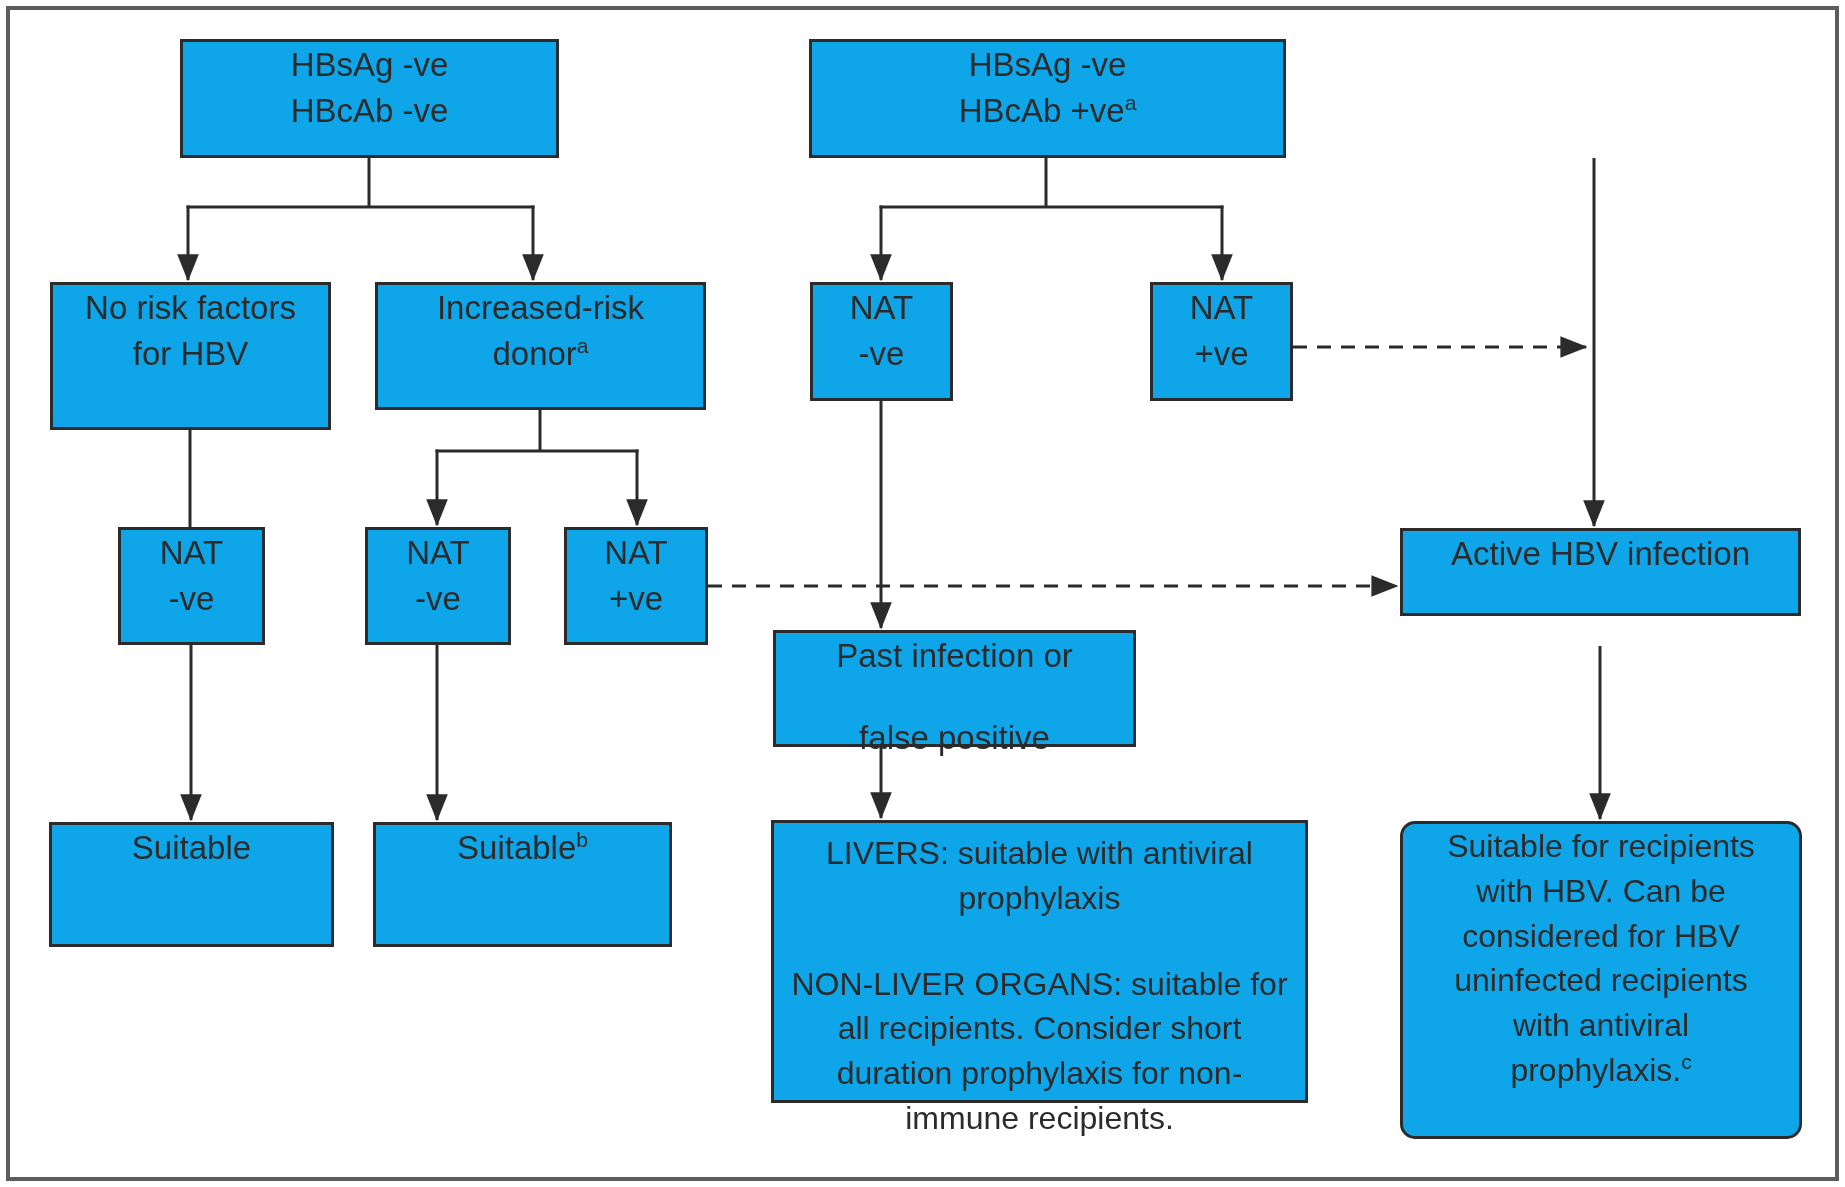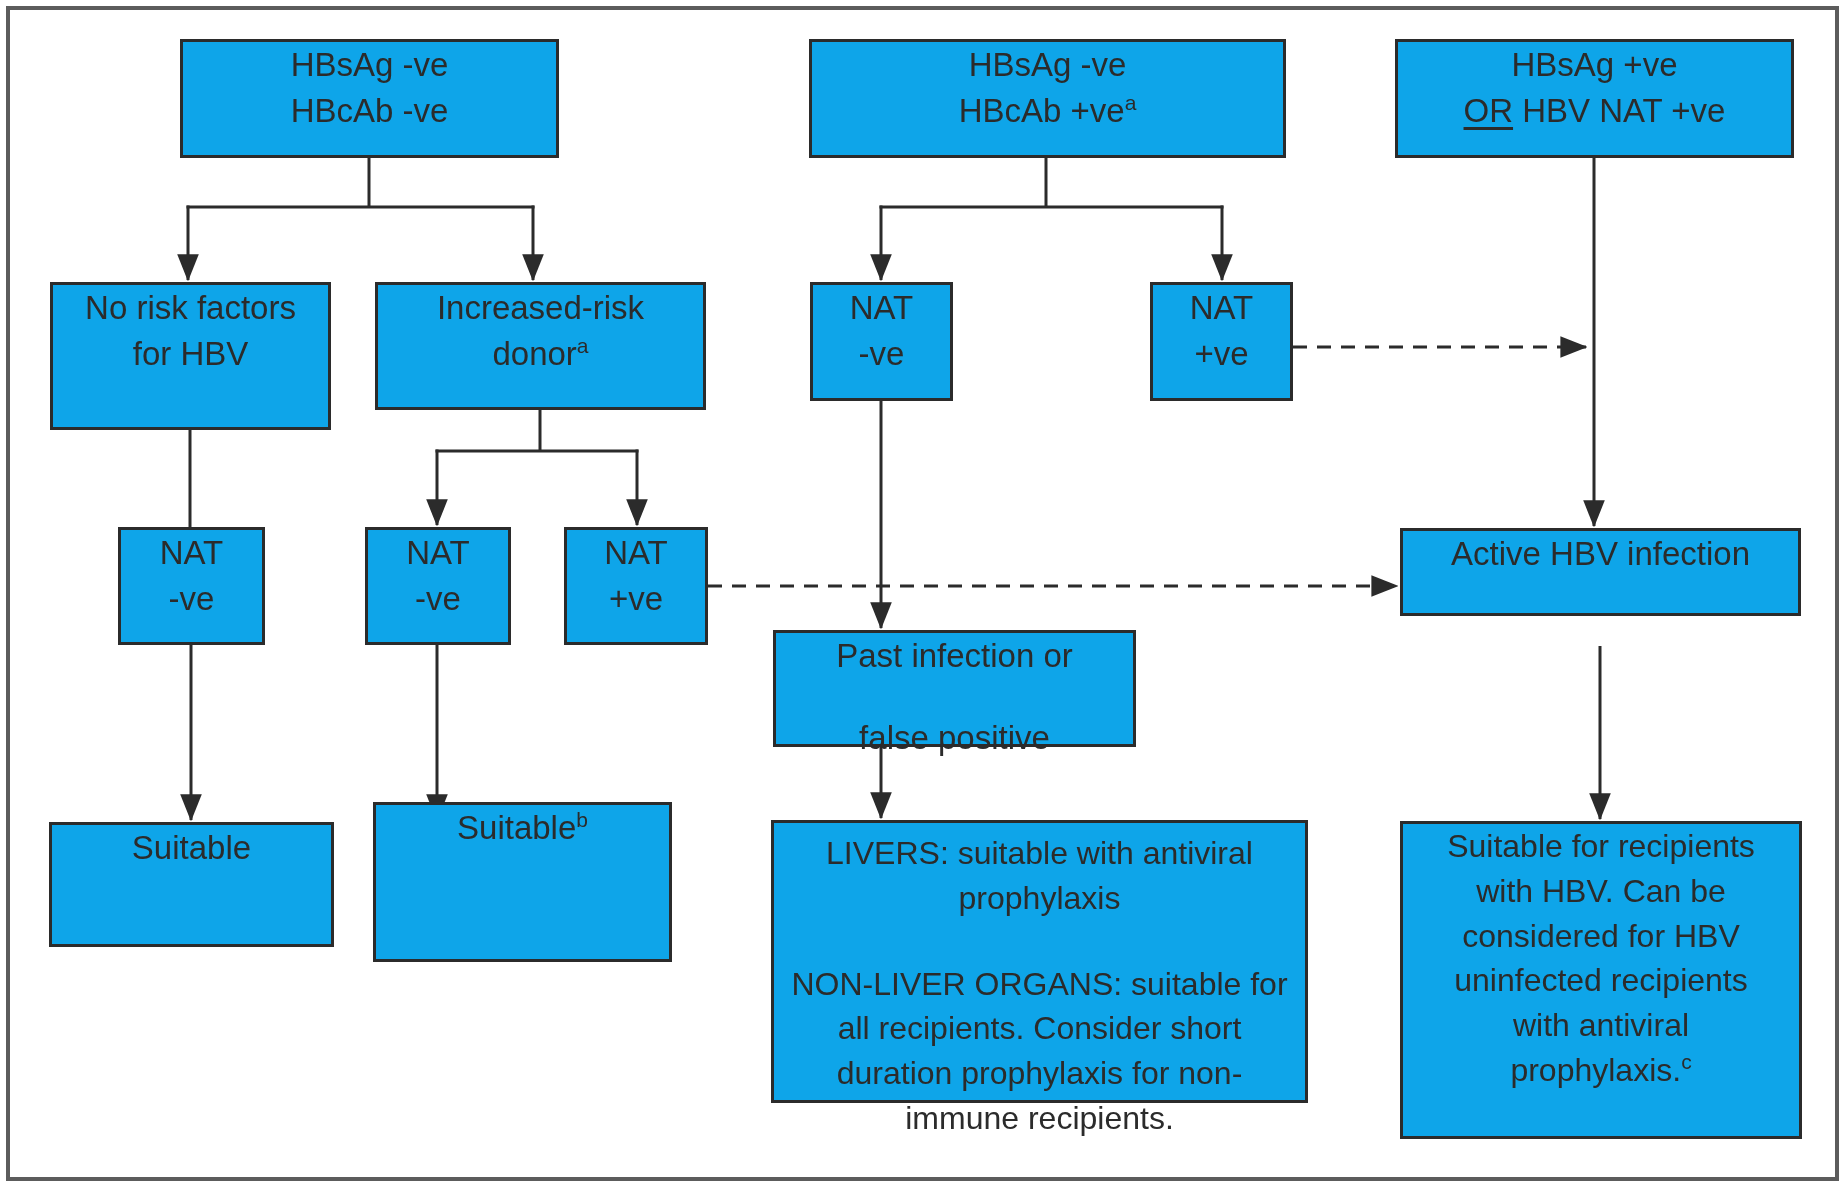--- a/index.html
+++ b/index.html
@@ -40,23 +40,23 @@
   .a2{left:50px;top:282px;width:281px;height:148px;}
   .a3{left:375px;top:282px;width:331px;height:128px;}
   .b2{left:810px;top:282px;width:143px;height:119px;}
   .b3{left:1150px;top:282px;width:143px;height:119px;}
   .a4{left:118px;top:527px;width:147px;height:118px;}
   .a5{left:365px;top:527px;width:146px;height:118px;}
   .a6{left:564px;top:527px;width:144px;height:118px;}
   .active{left:1400px;top:528px;width:401px;height:88px;}
   .past{left:773px;top:630px;width:363px;height:117px;gap:36px;}
   .s1{left:49px;top:822px;width:285px;height:125px;}
-  .s2{left:373px;top:802px;width:299px;height:160px;}
+  .s2{left:373px;top:822px;width:299px;height:125px;}
   .livers{left:771px;top:820px;width:537px;height:283px;padding:8px 15px;}
-  .rb{left:1400px;top:821px;width:402px;height:318px;padding:0 24px;}
+  .rb{left:1400px;top:821px;width:402px;height:318px;padding:0 24px;border-radius:15px;}
 </style>
 </head>
 <body>
 
 <div class="frame"></div>
 
 <svg class="layer" width="1845" height="1187" viewBox="0 0 1845 1187">
   <defs>
     <marker id="arrow" viewBox="0 0 10 8" refX="9.5" refY="4" markerWidth="9" markerHeight="7.2" orient="auto" markerUnits="strokeWidth">
       <path d="M0,0 L10,4 L0,8 Z" fill="#2b2b2b"></path>
@@ -94,24 +94,20 @@
   <div class="box a1">
     <div class="line"><span>HBsAg -ve</span></div>
     <div class="line"><span>HBcAb -ve</span></div>
   </div>
 
   <div class="box b1">
     <div class="line"><span>HBsAg -ve</span></div>
     <div class="line"><span>HBcAb +ve</span><sup>a</sup></div>
   </div>
 
-  <div class="box c1">
-    <div class="line"><span>HBsAg +ve</span></div>
-    <div class="line"><span class="u">OR</span><span> HBV NAT +ve</span></div>
-  </div>
 
   <div class="box a2">
     <div class="line"><span>No risk factors</span></div>
     <div class="line"><span>for HBV</span></div>
   </div>
 
   <div class="box a3">
     <div class="line"><span>Increased-risk</span></div>
     <div class="line"><span>donor</span><sup>a</sup></div>
   </div>

